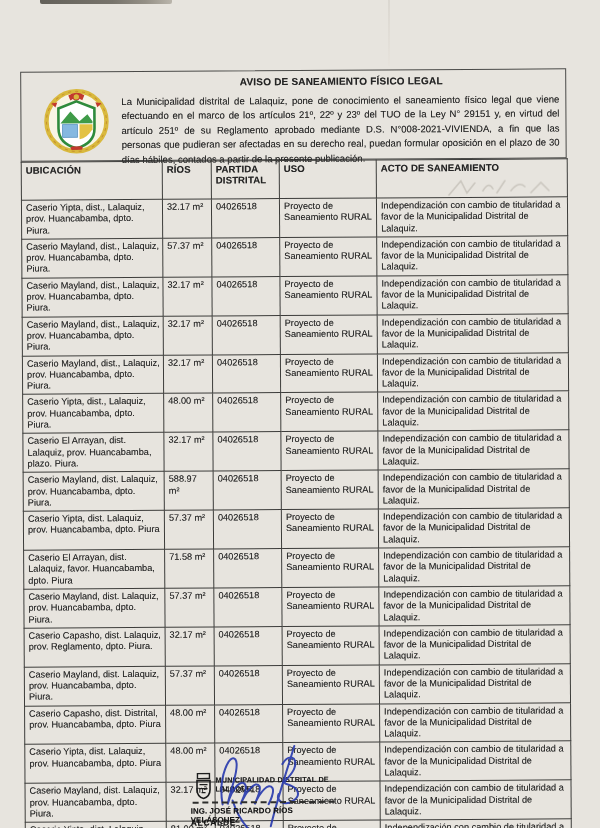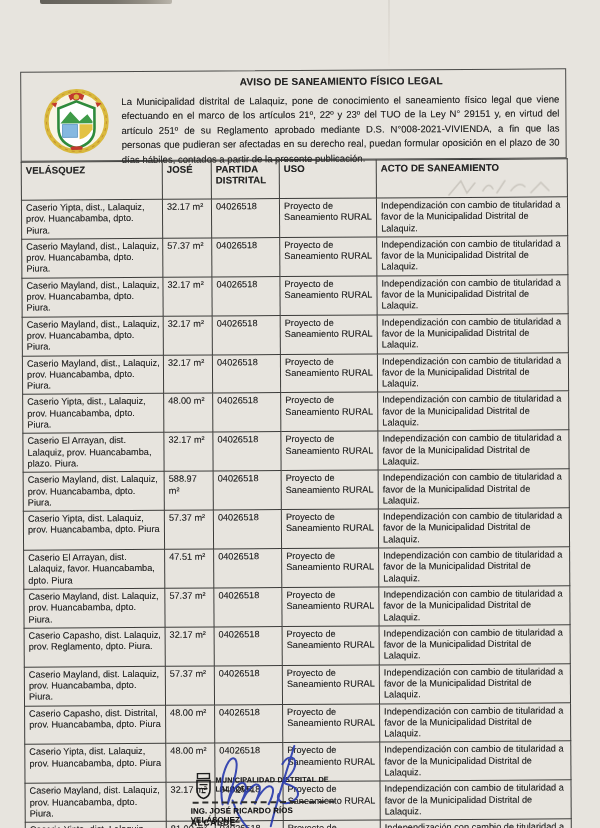--- a/index.html
+++ b/index.html
@@ -118,22 +118,22 @@
     <table class="notice">
       <colgroup>
         <col style="width:141px">
           <col style="width:49px">
           <col style="width:68px">
           <col style="width:97px">
           <col style="width:191px">
       </colgroup>
       <thead>
         <tr>
-          <th>VELÁSQUEZ</th>
-          <th>JOSÉ</th>
+          <th>UBICACIÓN</th>
+          <th>RÍOS</th>
           <th>PARTIDA DISTRITAL</th>
           <th>USO</th>
           <th>ACTO DE SANEAMIENTO</th>
         </tr>
       </thead>
       <tbody>
           <tr>
     <td>Caserio Yipta, dist., Lalaquiz, prov. Huancabamba, dpto. Piura.</td>
     <td>32.17 m²</td>
     <td>04026518</td>
@@ -191,21 +191,21 @@
   </tr>
           <tr>
     <td>Caserio Yipta, dist. Lalaquiz, prov. Huancabamba, dpto. Piura</td>
     <td>57.37 m²</td>
     <td>04026518</td>
     <td>Proyecto de Saneamiento RURAL</td>
     <td>Independización con cambio de titularidad a favor de la Municipalidad Distrital de Lalaquiz.</td>
   </tr>
           <tr>
     <td>Caserio El Arrayan, dist. Lalaquiz, favor. Huancabamba, dpto. Piura</td>
-    <td>47.51 m²</td>
+    <td>71.58 m²</td>
     <td>04026518</td>
     <td>Proyecto de Saneamiento RURAL</td>
     <td>Independización con cambio de titularidad a favor de la Municipalidad Distrital de Lalaquiz.</td>
   </tr>
           <tr>
     <td>Caserio Mayland, dist. Lalaquiz, prov. Huancabamba, dpto. Piura.</td>
     <td>57.37 m²</td>
     <td>04026518</td>
     <td>Proyecto de Saneamiento RURAL</td>
     <td>Independización con cambio de titularidad a favor de la Municipalidad Distrital de Lalaquiz.</td>

